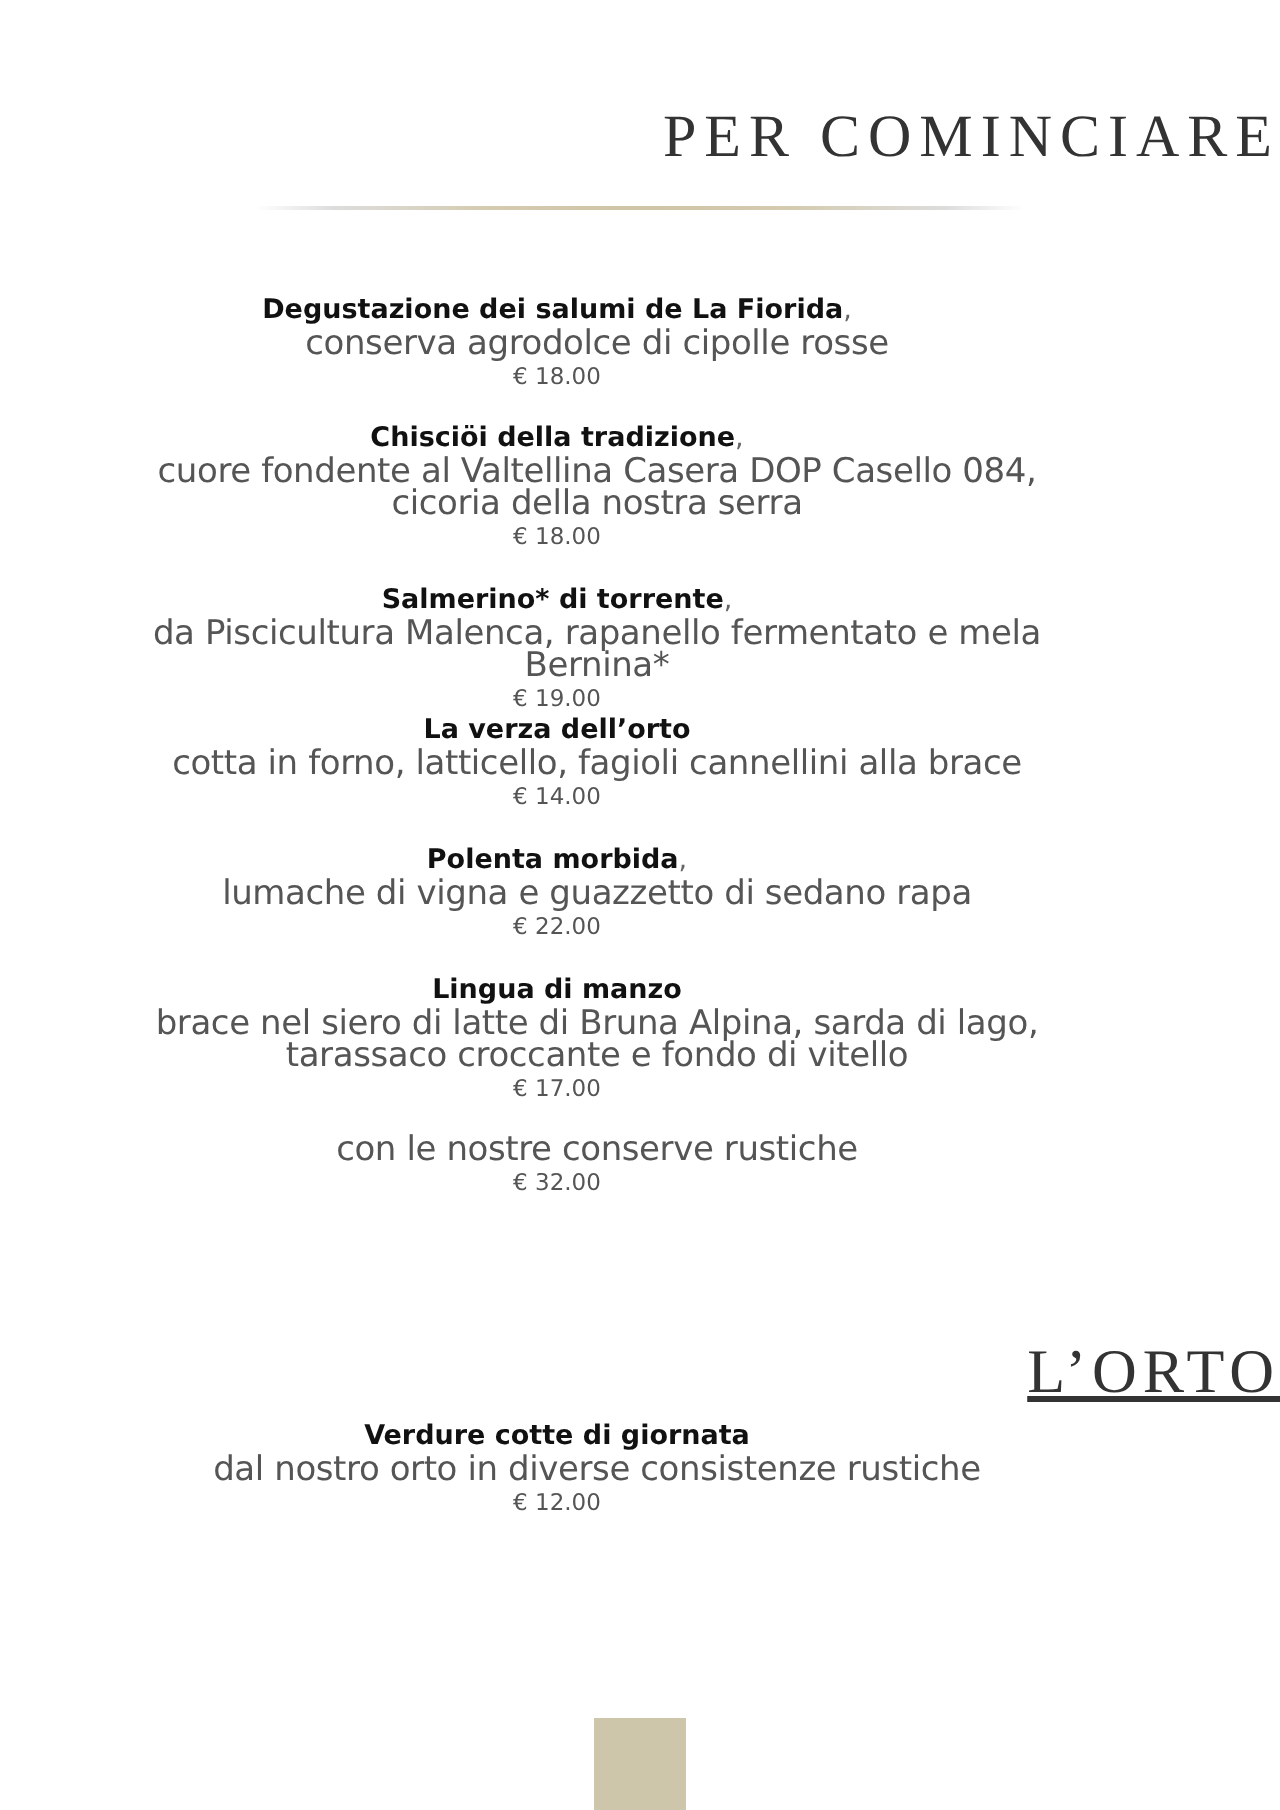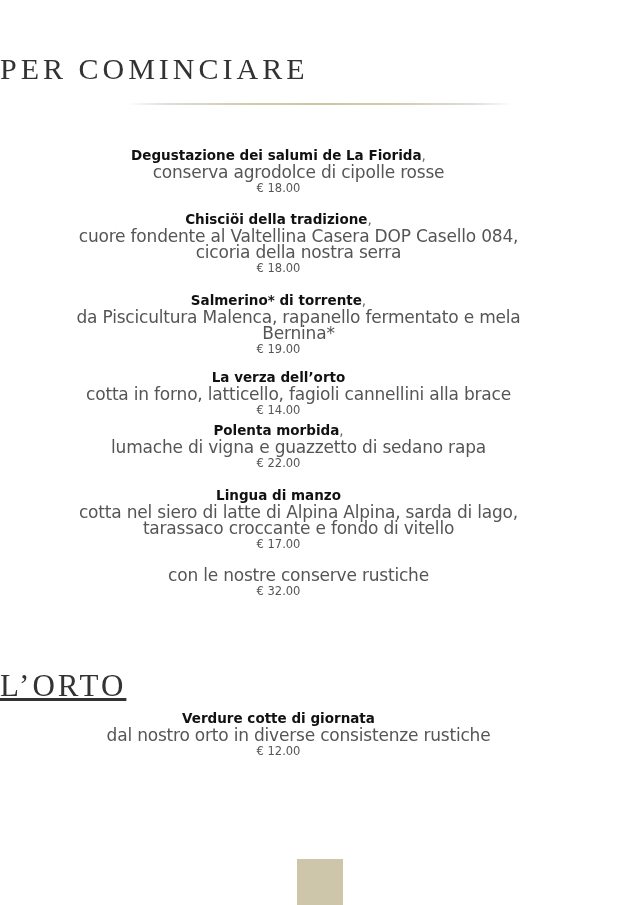--- a/index.html
+++ b/index.html
@@ -1,18 +1,18 @@
 <!DOCTYPE html>
 <html><head>
 <meta charset="utf-8">
 <style>
   html, body { margin: 0; padding: 0; background: #ffffff; }
   body { width: 640px; height: 905px; position: relative; overflow: hidden; font-family: "DejaVu Sans", sans-serif; }
   .section-title {
-    position: absolute; left: 0; width: 640px; text-align: left;
+    position: absolute; left: 0; width: 640px; text-align: right;
     font-family: "Liberation Serif", serif; font-weight: normal; color: #333;
     letter-spacing: 4px; margin: 0;
   }
   #title1 { top: 52px; font-size: 30px; }
   #title2 { top: 668px; font-size: 31px; letter-spacing: 3px; text-decoration: underline; }
   .divider {
     position: absolute; left: 128px; top: 103px; width: 384px; height: 2px;
     background: linear-gradient(to right, rgba(220,220,220,0) 0%, #ddd 10%, #d4cbb0 30%, #cfc5a5 50%, #d4cbb0 70%, #ddd 90%, rgba(220,220,220,0) 100%);
   }
   .item { position: absolute; left: 0; width: 557px; text-align: center; }
@@ -41,35 +41,35 @@
   <div class="desc">cicoria della nostra serra</div>
   <div class="price">€ 18.00</div>
 </div>
 
 <div class="item" style="top:291px">
   <div class="name"><span>Salmerino* di torrente</span><span class="comma">,</span></div>
   <div class="desc">da Piscicultura Malenca, rapanello fermentato e mela Bernina*</div>
   <div class="price">€ 19.00</div>
 </div>
 
-<div class="item" style="top:368px">
+<div class="item" style="top:356px">
   <div class="name"><span>La verza dell’orto</span><span class="comma"></span></div>
   <div class="desc">cotta in forno, latticello, fagioli cannellini alla brace</div>
   <div class="price">€ 14.00</div>
 </div>
 
 <div class="item" style="top:421px">
   <div class="name"><span>Polenta morbida</span><span class="comma">,</span></div>
   <div class="desc">lumache di vigna e guazzetto di sedano rapa</div>
   <div class="price">€ 22.00</div>
 </div>
 
 <div class="item" style="top:486px">
   <div class="name"><span>Lingua di manzo</span><span class="comma"></span></div>
-  <div class="desc">cotta nel siero di latte di Alpina Alpina, sarda di lago,</div>
+  <div class="desc">brace nel siero di latte di Bruna Alpina, sarda di lago,</div>
   <div class="desc">tarassaco croccante e fondo di vitello</div>
   <div class="price">€ 17.00</div>
 </div>
 
 <div class="item" style="top:567px">
   <div class="desc">con le nostre conserve rustiche</div>
   <div class="price">€ 32.00</div>
 </div>
 
 <h2 id="title2" class="section-title">L’ORTO</h2>

